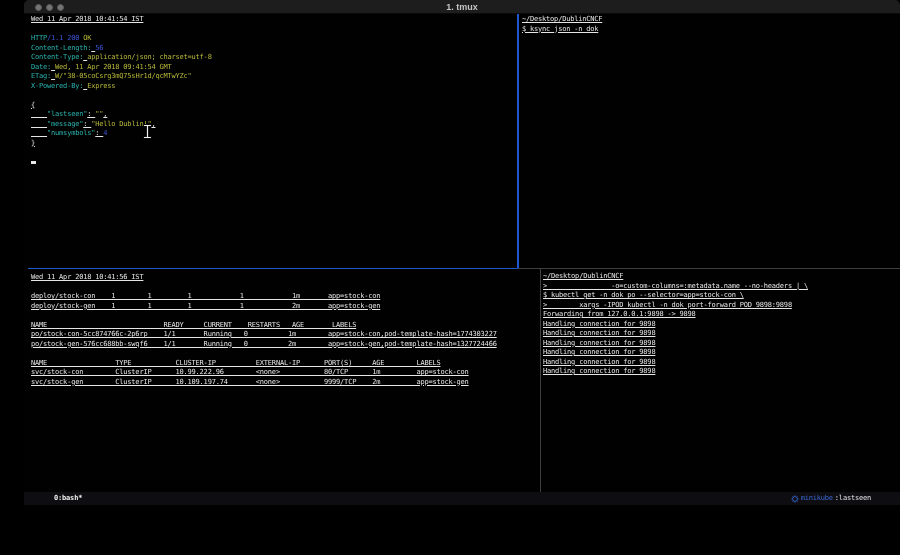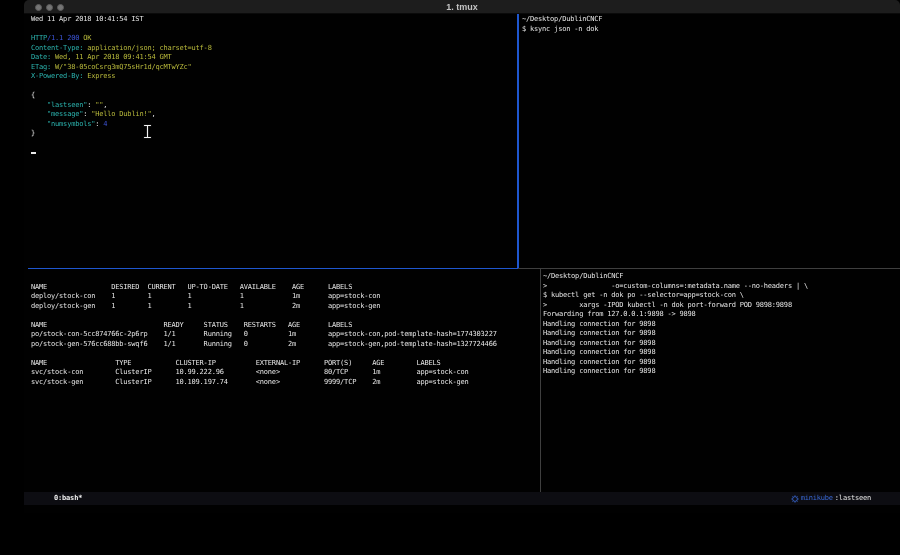--- a/index.html
+++ b/index.html
@@ -27,21 +27,21 @@
   .pane { position:absolute; overflow:hidden; }
   .pane-tl { left:4px;   top:0;     width:489px; height:253px; padding:1px 0 0 3px; }
   .pane-tr { left:496px; top:0;     width:380px; height:253px; padding:1px 0 0 2px; }
   .pane-bl { left:4px;   top:255px; width:511px; height:223px; padding:4px 0 0 3px; }
   .pane-br { left:517px; top:255px; width:359px; height:223px; padding:3px 0 0 2px; }
   .vdiv-top    { position:absolute; left:493px;   top:0;       width:1.5px; height:254px; background:#1f57cf; }
   .hdiv-blue   { position:absolute; left:4px;     top:253.5px; width:490px; height:1.5px; background:#1f57cf; }
   .hdiv-gray   { position:absolute; left:494px;   top:253.5px; width:382px; height:1.5px; background:#3f3f3f; }
   .vdiv-bottom { position:absolute; left:515.5px; top:255px;   width:1.2px; height:223px; background:#3f3f3f; }
   .tline { white-space:pre; font-size:7px; line-height:9.5px; letter-spacing:-0.2px; color:#e6e6e6; }
-  .w { color:#e6e6e6; }
+  .w { color:#e6e6e6;text-decoration:underline; }
   .c { color:#2cb5b0; }
   .y { color:#b9ba3c; }
   .b { color:#3d55d8; }
   .cursor-block { display:inline-block; width:4.5px; height:2.5px; background:#e9e9e9; vertical-align:baseline; }
   .statusbar {
     position:absolute; left:0; top:492px; width:876px; height:13px; background:#0d0d12;
     display:flex; align-items:center; font-size:7px; letter-spacing:-0.2px;
     padding-left:7px; padding-right:29px;
   }
   .sb-session { color:#2e5fd8;margin-top:48px; }
@@ -65,20 +65,21 @@
         <span class="light"></span>
       </div>
       <div class="wtitle">1. tmux</div>
     </div>
 
     <div class="term">
       <div class="pane pane-tl" id="pane-tl">
           <div class="tline"><span class="w">Wed 11 Apr 2018 10:41:54 IST</span></div>
           <div class="tline">&nbsp;</div>
           <div class="tline"><span class="c">HTTP</span><span class="b">/1.1 200 </span><span class="y">OK</span></div>
+          <div class="tline"><span class="c">Content-Length:</span><span class="w"> </span><span class="b">56</span></div>
           <div class="tline"><span class="c">Content-Type:</span><span class="w"> </span><span class="y">application/json; charset=utf-8</span></div>
           <div class="tline"><span class="c">Date:</span><span class="w"> </span><span class="y">Wed, 11 Apr 2018 09:41:54 GMT</span></div>
           <div class="tline"><span class="c">ETag:</span><span class="w"> </span><span class="y">W/"38-05coCsrg3mQ75sHr1d/qcMTwYZc"</span></div>
           <div class="tline"><span class="c">X-Powered-By:</span><span class="w"> </span><span class="y">Express</span></div>
           <div class="tline">&nbsp;</div>
           <div class="tline"><span class="w">{</span></div>
           <div class="tline"><span class="w">    </span><span class="c">"lastseen"</span><span class="w">: </span><span class="y">""</span><span class="w">,</span></div>
           <div class="tline"><span class="w">    </span><span class="c">"message"</span><span class="w">: </span><span class="y">"Hello Dublin!"</span><span class="w">,</span></div>
           <div class="tline"><span class="w">    </span><span class="c">"numsymbols"</span><span class="w">: </span><span class="b">4</span><span class="w"></span></div>
           <div class="tline"><span class="w">}</span></div>
@@ -86,26 +87,26 @@
           <div class="tline"><span class="cursor-block"></span></div>
         </div>
       <div class="vdiv-top"></div>
       <div class="pane pane-tr" id="pane-tr">
           <div class="tline"><span class="w">~/Desktop/DublinCNCF</span></div>
           <div class="tline"><span class="w">$ ksync json -n dok</span></div>
         </div>
       <div class="hdiv-blue"></div>
       <div class="hdiv-gray"></div>
       <div class="pane pane-bl" id="pane-bl">
+          <div class="tline"><span class="w">Wed 11 Apr 2018 10:41:56 IST</span></div>
           <div class="tline">&nbsp;</div>
-          <div class="tline"><span class="w">NAME                DESIRED  CURRENT   UP-TO-DATE   AVAILABLE    AGE      LABELS</span></div>
           <div class="tline"><span class="w">deploy/stock-con    1        1         1            1            1m       app=stock-con</span></div>
           <div class="tline"><span class="w">deploy/stock-gen    1        1         1            1            2m       app=stock-gen</span></div>
           <div class="tline">&nbsp;</div>
-          <div class="tline"><span class="w">NAME                             READY     STATUS    RESTARTS   AGE       LABELS</span></div>
+          <div class="tline"><span class="w">NAME                             READY     CURRENT    RESTARTS   AGE       LABELS</span></div>
           <div class="tline"><span class="w">po/stock-con-5cc874766c-2p6rp    1/1       Running   0          1m        app=stock-con,pod-template-hash=1774303227</span></div>
           <div class="tline"><span class="w">po/stock-gen-576cc688bb-swqf6    1/1       Running   0          2m        app=stock-gen,pod-template-hash=1327724466</span></div>
           <div class="tline">&nbsp;</div>
           <div class="tline"><span class="w">NAME                 TYPE           CLUSTER-IP          EXTERNAL-IP      PORT(S)     AGE        LABELS</span></div>
           <div class="tline"><span class="w">svc/stock-con        ClusterIP      10.99.222.96        &lt;none&gt;           80/TCP      1m         app=stock-con</span></div>
           <div class="tline"><span class="w">svc/stock-gen        ClusterIP      10.109.197.74       &lt;none&gt;           9999/TCP    2m         app=stock-gen</span></div>
         </div>
       <div class="vdiv-bottom"></div>
       <div class="pane pane-br" id="pane-br">
           <div class="tline"><span class="w">~/Desktop/DublinCNCF</span></div>

